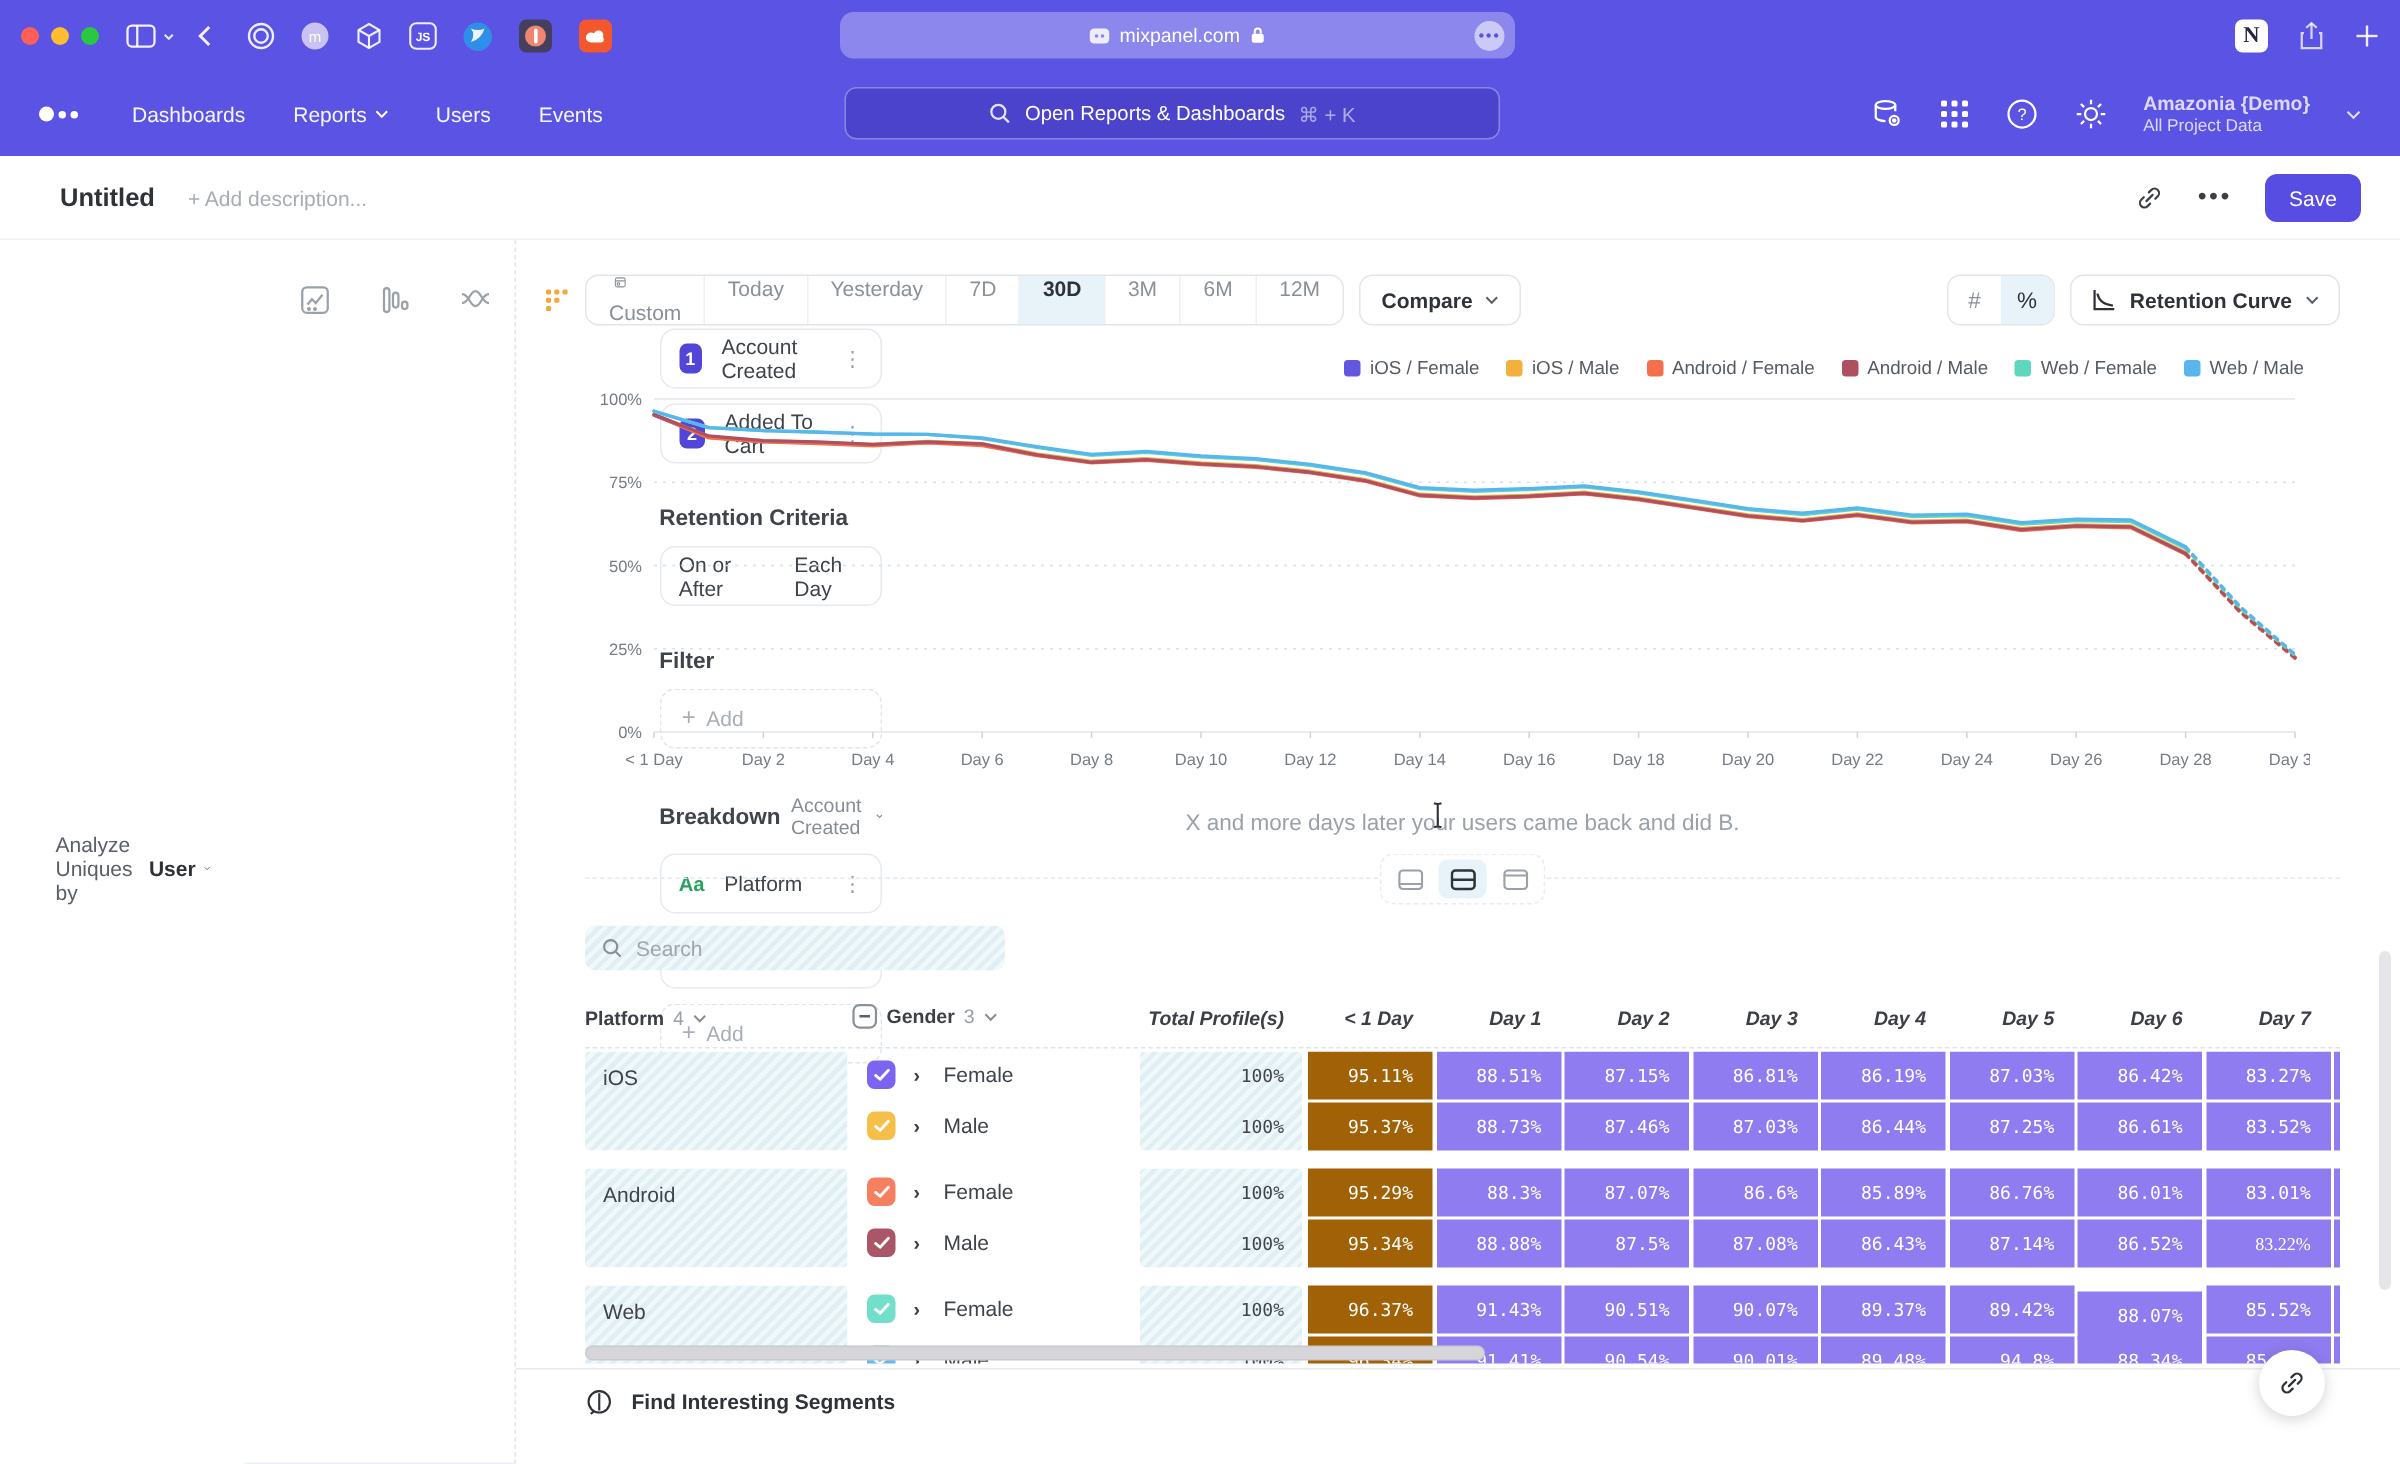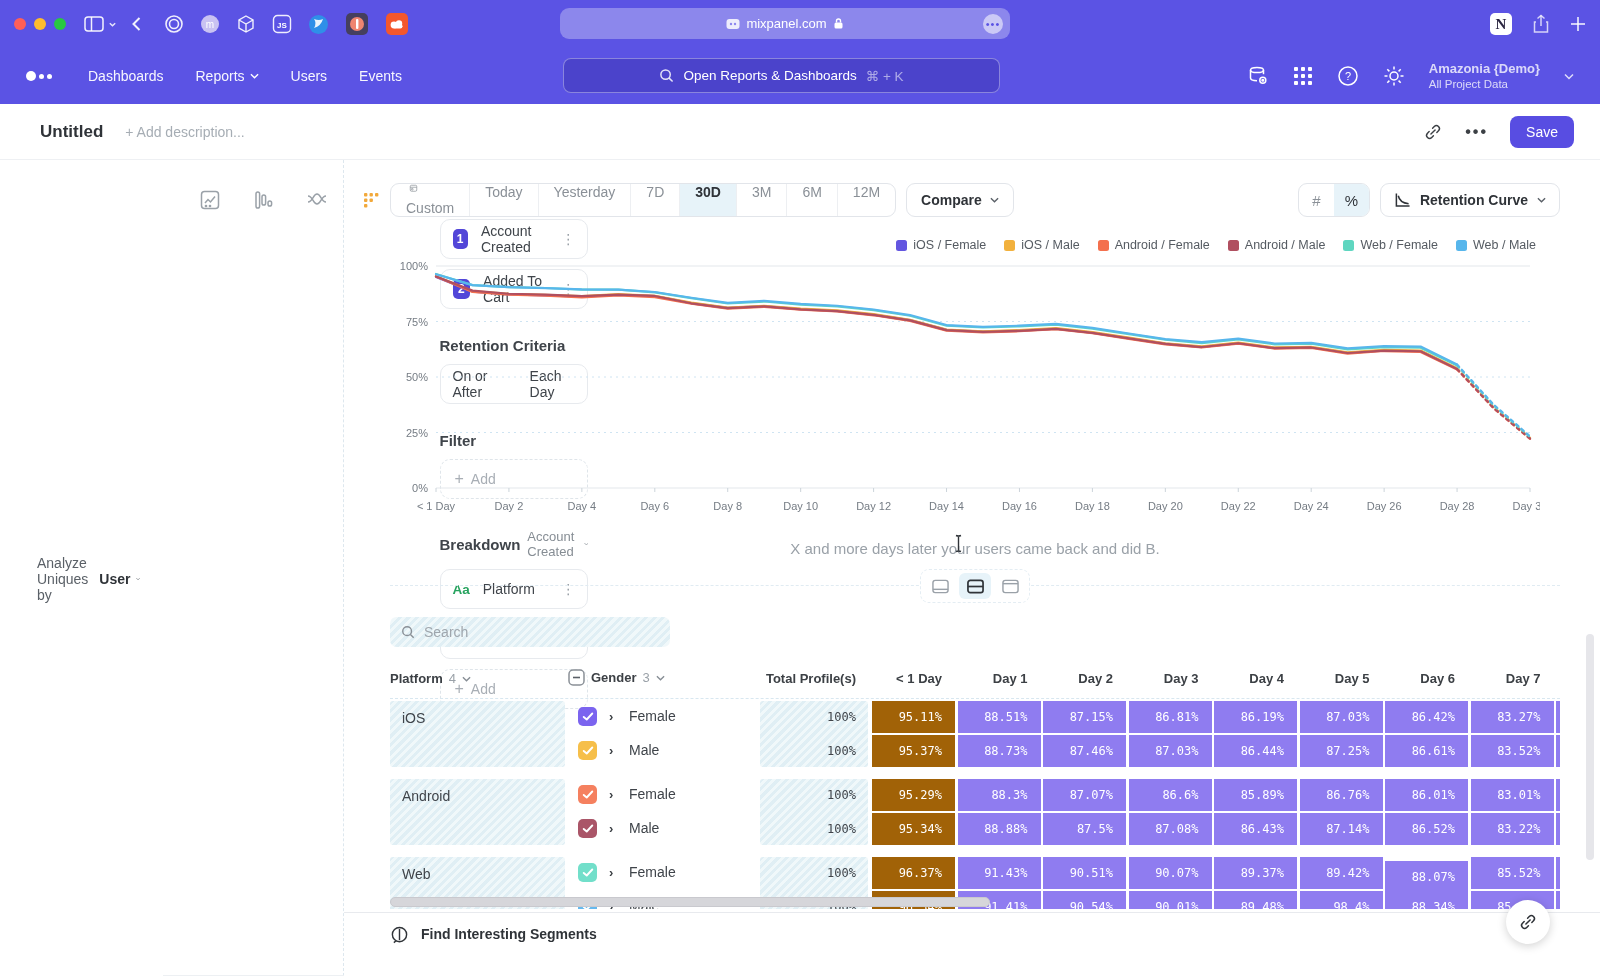--- a/index.html
+++ b/index.html
@@ -96,21 +96,21 @@
   .vt-btn.active { background:#e7f3f9; }
 
   .tablesec { margin-top:30px; width:1170px; position:relative; }
   .hatch { background-color:#f0f8fa;
     background-image:repeating-linear-gradient(135deg, rgba(140,190,215,.16) 0 3px, transparent 3px 6px); }
   .searchbox { width:280px; height:30px; border-radius:7px; display:flex; align-items:center; gap:9px;
     padding:0 11px; color:#9fa6ad; font-size:14px; }
   .thead { position:relative; height:46px; margin-top:6px; border-bottom:1px dashed #d8e7f0; font-size:13px; }
   .th { position:absolute; bottom:12px; color:#3c4045; font-weight:700; display:flex; align-items:center; gap:6px;}
   .th .cnt { color:#9aa1a8; font-weight:400; }
-  .th-right { text-align:right; display:block; }
+  .th-right { text-align:right; display:block;font-style:italic; }
   .tbody { position:relative; height:208px; overflow:hidden; margin-top:2px; }
   .tgroup { position:relative; height:66px; margin-bottom:12px; }
   .gplat { position:absolute; left:0; top:0; width:175px; height:66px; border-radius:3px;
     font-size:14px; color:#3f444a; padding:9px 12px; }
   .gtotal { position:absolute; left:370px; top:0; width:108px; height:66px; border-radius:3px; }
   .rchk { position:absolute; width:19px; height:19px; border-radius:5px; display:flex; align-items:center; justify-content:center;}
   .rchev { position:absolute; font-size:13px; color:#3c4045; font-weight:700;}
   .rlabel { position:absolute; font-size:14px; color:#3f444a; }
   .rtotal { position:absolute; left:370px; width:108px; height:32px; line-height:32px; text-align:right;
     padding-right:12px; font-family:"DejaVu Sans Mono", monospace; font-size:12px; color:#3f444a; }
@@ -724,21 +724,21 @@
             <span class="rchev" style="left: 219px; top: 42px;">›</span>
             <span class="rlabel" style="left: 239px; top: 41px;">Male</span>
             <span class="rtotal" style="top: 34px;">100%</span>
             <span class="vcell first" style="left: 482px; top: 34px;">95.34%</span>
             <span class="vcell" style="left: 567.5px; top: 34px;">88.88%</span>
             <span class="vcell" style="left: 653px; top: 34px;">87.5%</span>
             <span class="vcell" style="left: 738.5px; top: 34px;">87.08%</span>
             <span class="vcell" style="left: 824px; top: 34px;">86.43%</span>
             <span class="vcell" style="left: 909.5px; top: 34px;">87.14%</span>
             <span class="vcell" style="left: 995px; top: 34px;">86.52%</span>
-            <span class="vcell" style="left: 1080.5px; top: 34px;">83.22%</span>
+            <span class="vcell" style="left: 1080.5px; top: 34px; font-family: Liberation Serif, serif;">83.22%</span>
             <span class="vcell sliver" style="left: 1166px; top: 34px;"></span>
           </div>
           <div class="tgroup">
             <div class="gplat hatch">Web</div>
             <div class="gtotal hatch"></div>
             <span class="rchk" style="left: 188px; top: 6px; background: rgb(114, 223, 202);">
               <svg width="12" height="11" viewBox="0 0 14 12" fill="none" stroke="#fff" stroke-width="2.2" stroke-linecap="round" stroke-linejoin="round">
                 <polyline points="2,6.5 5.5,9.5 12,2.5"></polyline>
               </svg>
             </span>
@@ -760,21 +760,21 @@
               </svg>
             </span>
             <span class="rchev" style="left: 219px; top: 42px;">›</span>
             <span class="rlabel" style="left: 239px; top: 41px;">Male</span>
             <span class="rtotal" style="top: 34px;">100%</span>
             <span class="vcell first" style="left: 482px; top: 34px;">96.34%</span>
             <span class="vcell" style="left: 567.5px; top: 34px;">91.41%</span>
             <span class="vcell" style="left: 653px; top: 34px;">90.54%</span>
             <span class="vcell" style="left: 738.5px; top: 34px;">90.01%</span>
             <span class="vcell" style="left: 824px; top: 34px;">89.48%</span>
-            <span class="vcell" style="left: 909.5px; top: 34px;">98.4%</span>
+            <span class="vcell" style="left: 909.5px; top: 34px;">94.8%</span>
             <span class="vcell" style="left: 995px; top: 34px;">88.34%</span>
             <span class="vcell" style="left: 1080.5px; top: 34px;">85.67%</span>
             <span class="vcell sliver" style="left: 1166px; top: 34px;"></span>
           </div>
         </div>
     </div>
 
     <div class="bottom-bar">
       <svg width="19" height="19" viewBox="0 0 20 20" fill="none" stroke="#2f3338" stroke-width="1.5">
           <circle cx="10" cy="9" r="7.5"></circle>

